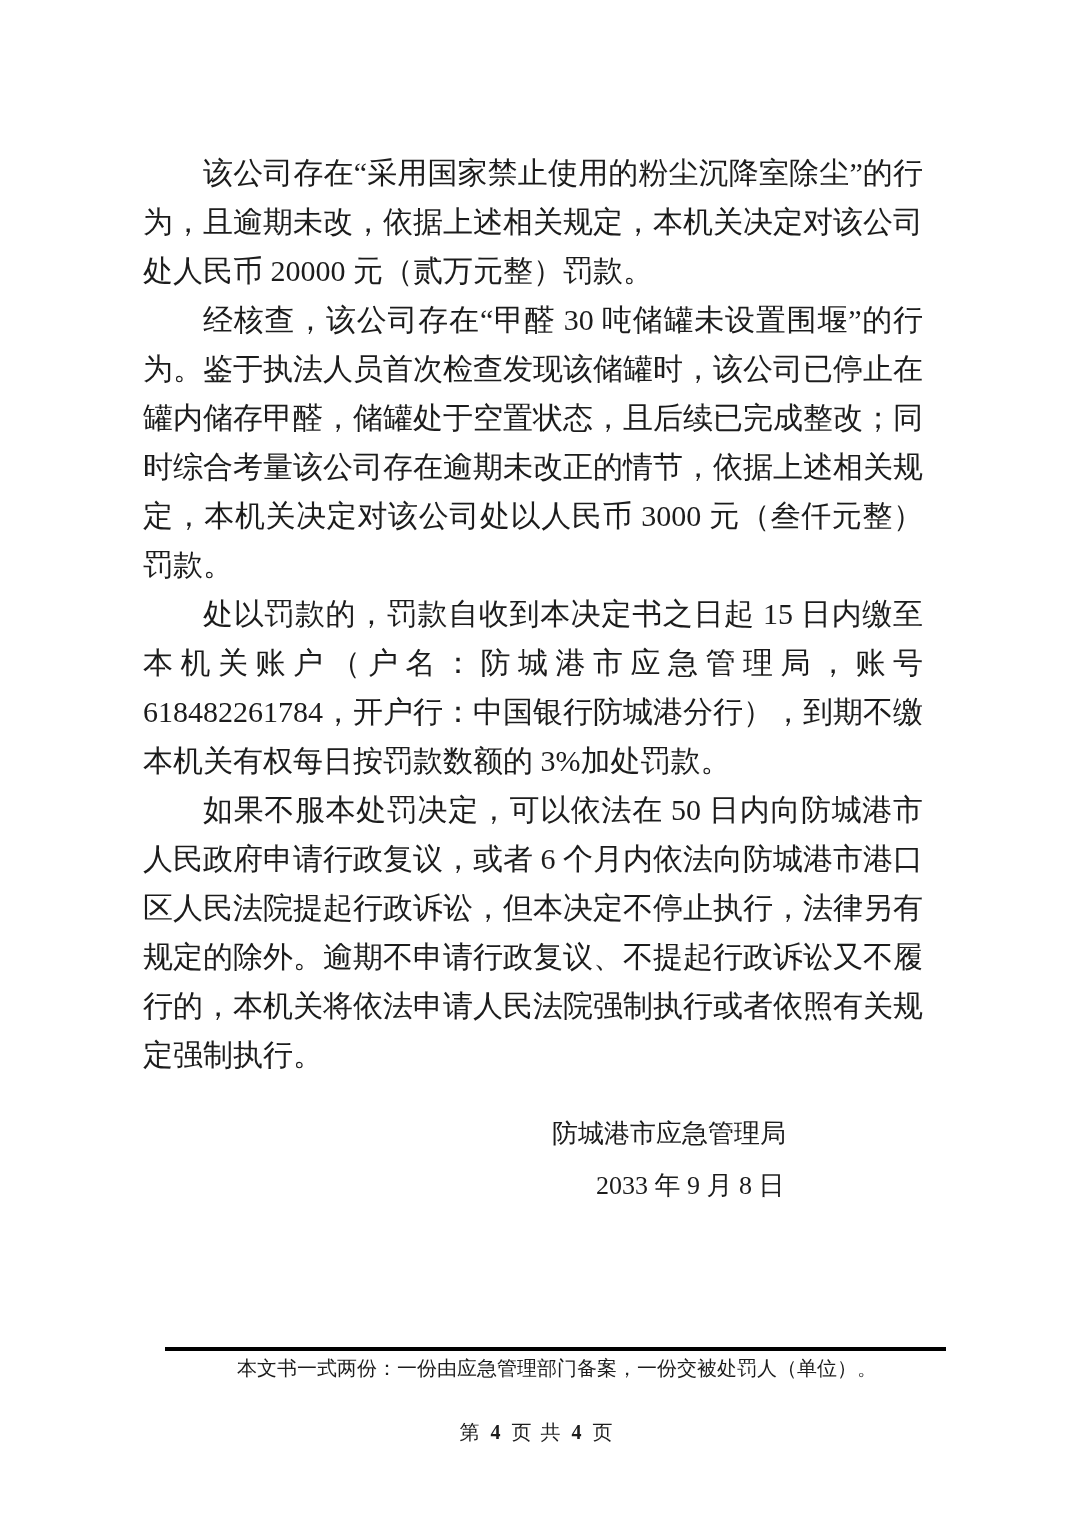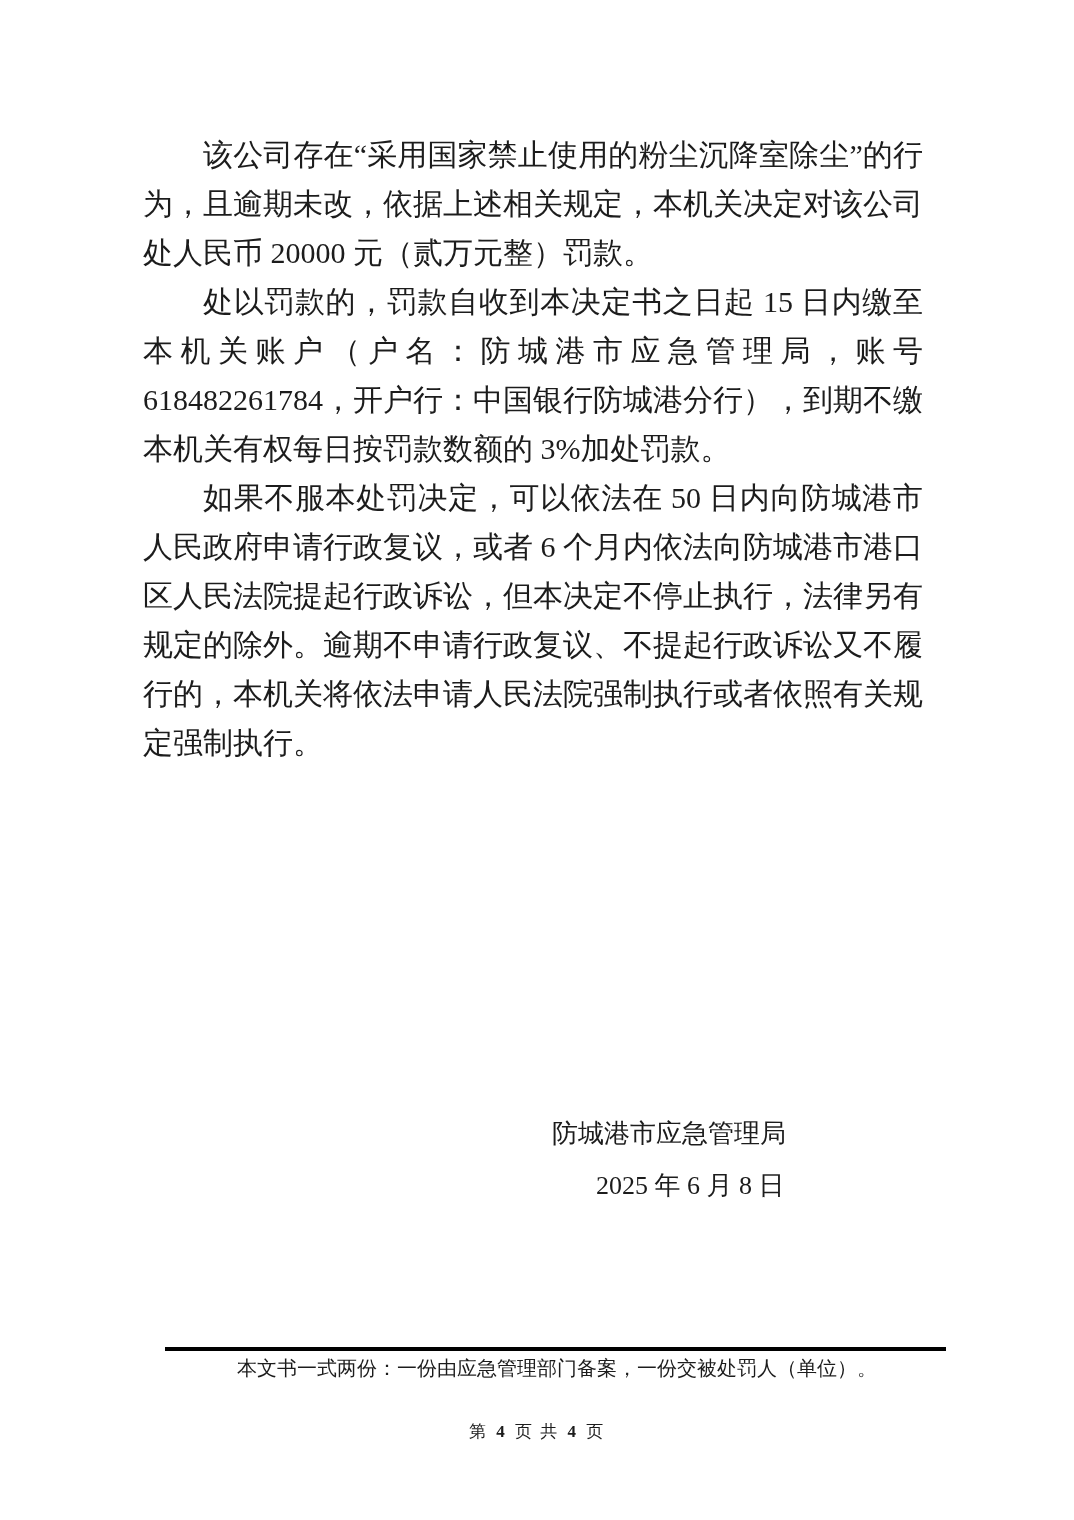--- a/index.html
+++ b/index.html
@@ -16,21 +16,21 @@
     color: #1c1c1c;
   }
   .page {
     position: absolute;
     inset: 0;
     background: #ffffff;
   }
   .content {
     position: absolute;
     left: 143px;
-    top: 130px;
+    top: 148px;
     width: 780px;
   }
   .par {
     margin: 0;
     font-size: 30px;
     line-height: 49px;
     text-align: justify;
     text-justify: inter-ideograph;
     text-indent: 2em;
     font-weight: 400;
@@ -68,42 +68,43 @@
     line-height: 28px;
     white-space: nowrap;
     text-align: right;
   }
   .page-number {
     position: absolute;
     left: 0;
     top: 1419px;
     width: 100%;
     text-align: center;
-    font-size: 17px;
+    font-size: 20px;
     line-height: 26px;
     letter-spacing: 2px;
   }
   .page-number .num {
     font-weight: 700;
     padding: 0 2px;
   }
 </style>
 </head>
 <body>
 
 <div class="page">
 
   <div class="content">
     <p class="par">该公司存在“采用国家禁止使用的粉尘沉降室除尘”的行为，且逾期未改，依据上述相关规定，本机关决定对该公司处人民币 20000 元（贰万元整）罚款。</p>
+    <p class="par">经核查，该公司存在“甲醛 30 吨储罐未设置围堰”的行为。鉴于执法人员首次检查发现该储罐时，该公司已停止在罐内储存甲醛，储罐处于空置状态，且后续已完成整改；同时综合考量该公司存在逾期未改正的情节，依据上述相关规定，本机关决定对该公司处以人民币 3000 元（叁仟元整）罚款。</p>
     <p class="par">处以罚款的，罚款自收到本决定书之日起 15 日内缴至本机关账户（户名：防城港市应急管理局，账号 618482261784，开户行：中国银行防城港分行），到期不缴本机关有权每日按罚款数额的 3%加处罚款。</p>
     <p class="par">如果不服本处罚决定，可以依法在 50 日内向防城港市人民政府申请行政复议，或者 6 个月内依法向防城港市港口区人民法院提起行政诉讼，但本决定不停止执行，法律另有规定的除外。逾期不申请行政复议、不提起行政诉讼又不履行的，本机关将依法申请人民法院强制执行或者依照有关规定强制执行。</p>
   </div>
 
   <div class="sig-agency">防城港市应急管理局</div>
-  <div class="sig-date">2025 年 6 月 8 日</div>
+  <div class="sig-date">2033 年 9 月 8 日</div>
 
   <div class="footnote-rule"></div>
   <div class="footnote">本文书一式两份：一份由应急管理部门备案，一份交被处罚人（单位）。</div>
 
   <div class="page-number">
     <span>第</span>
     <span class="num">4</span>
     <span>页 共</span>
     <span class="num">4</span>
     <span>页</span>

